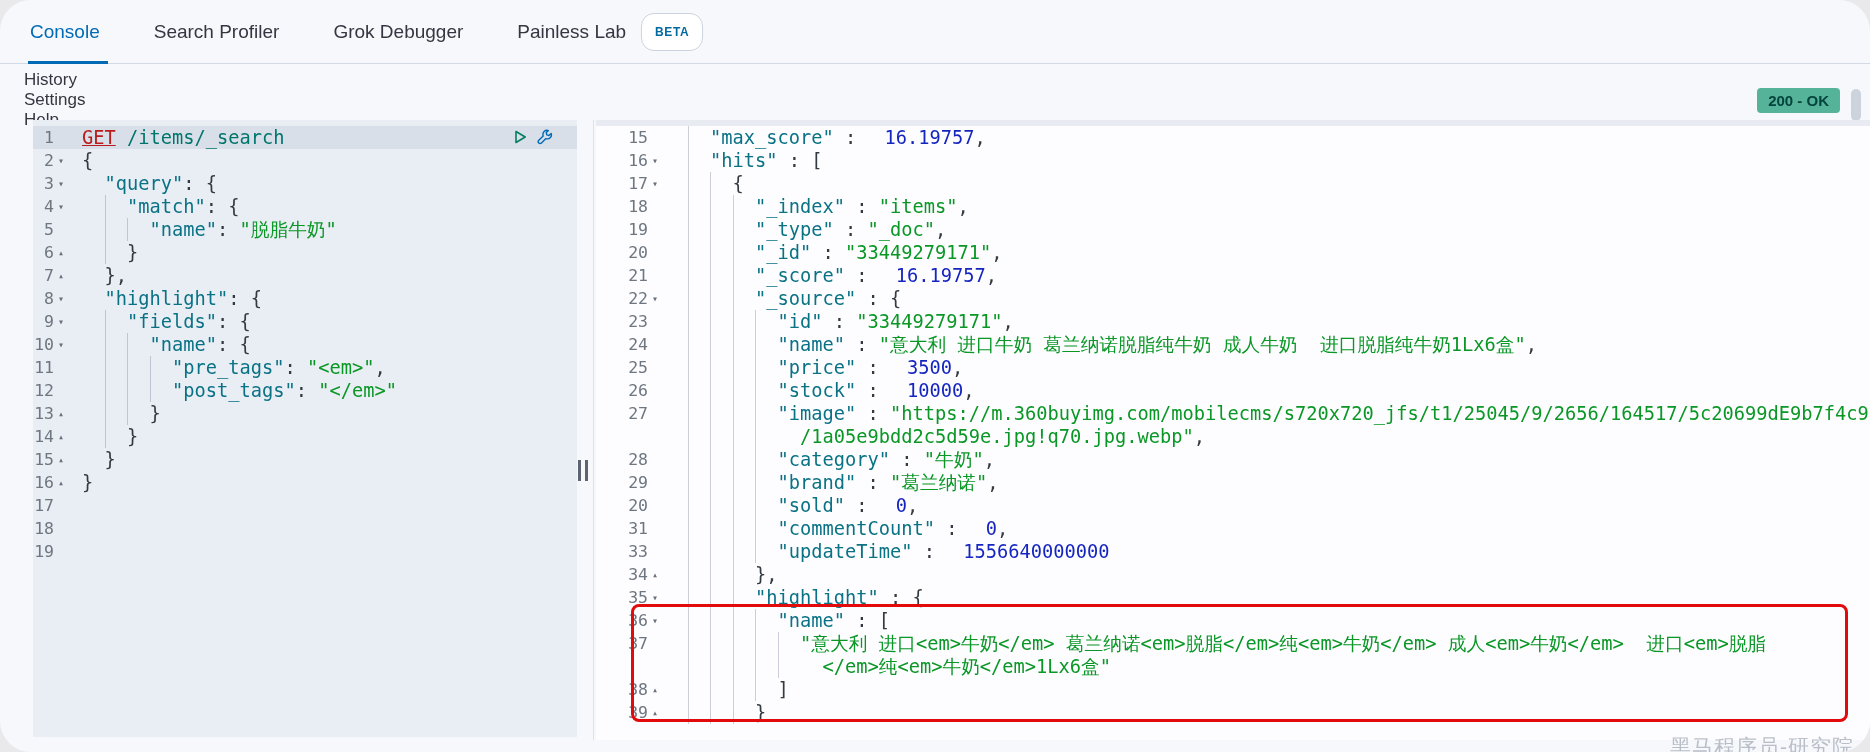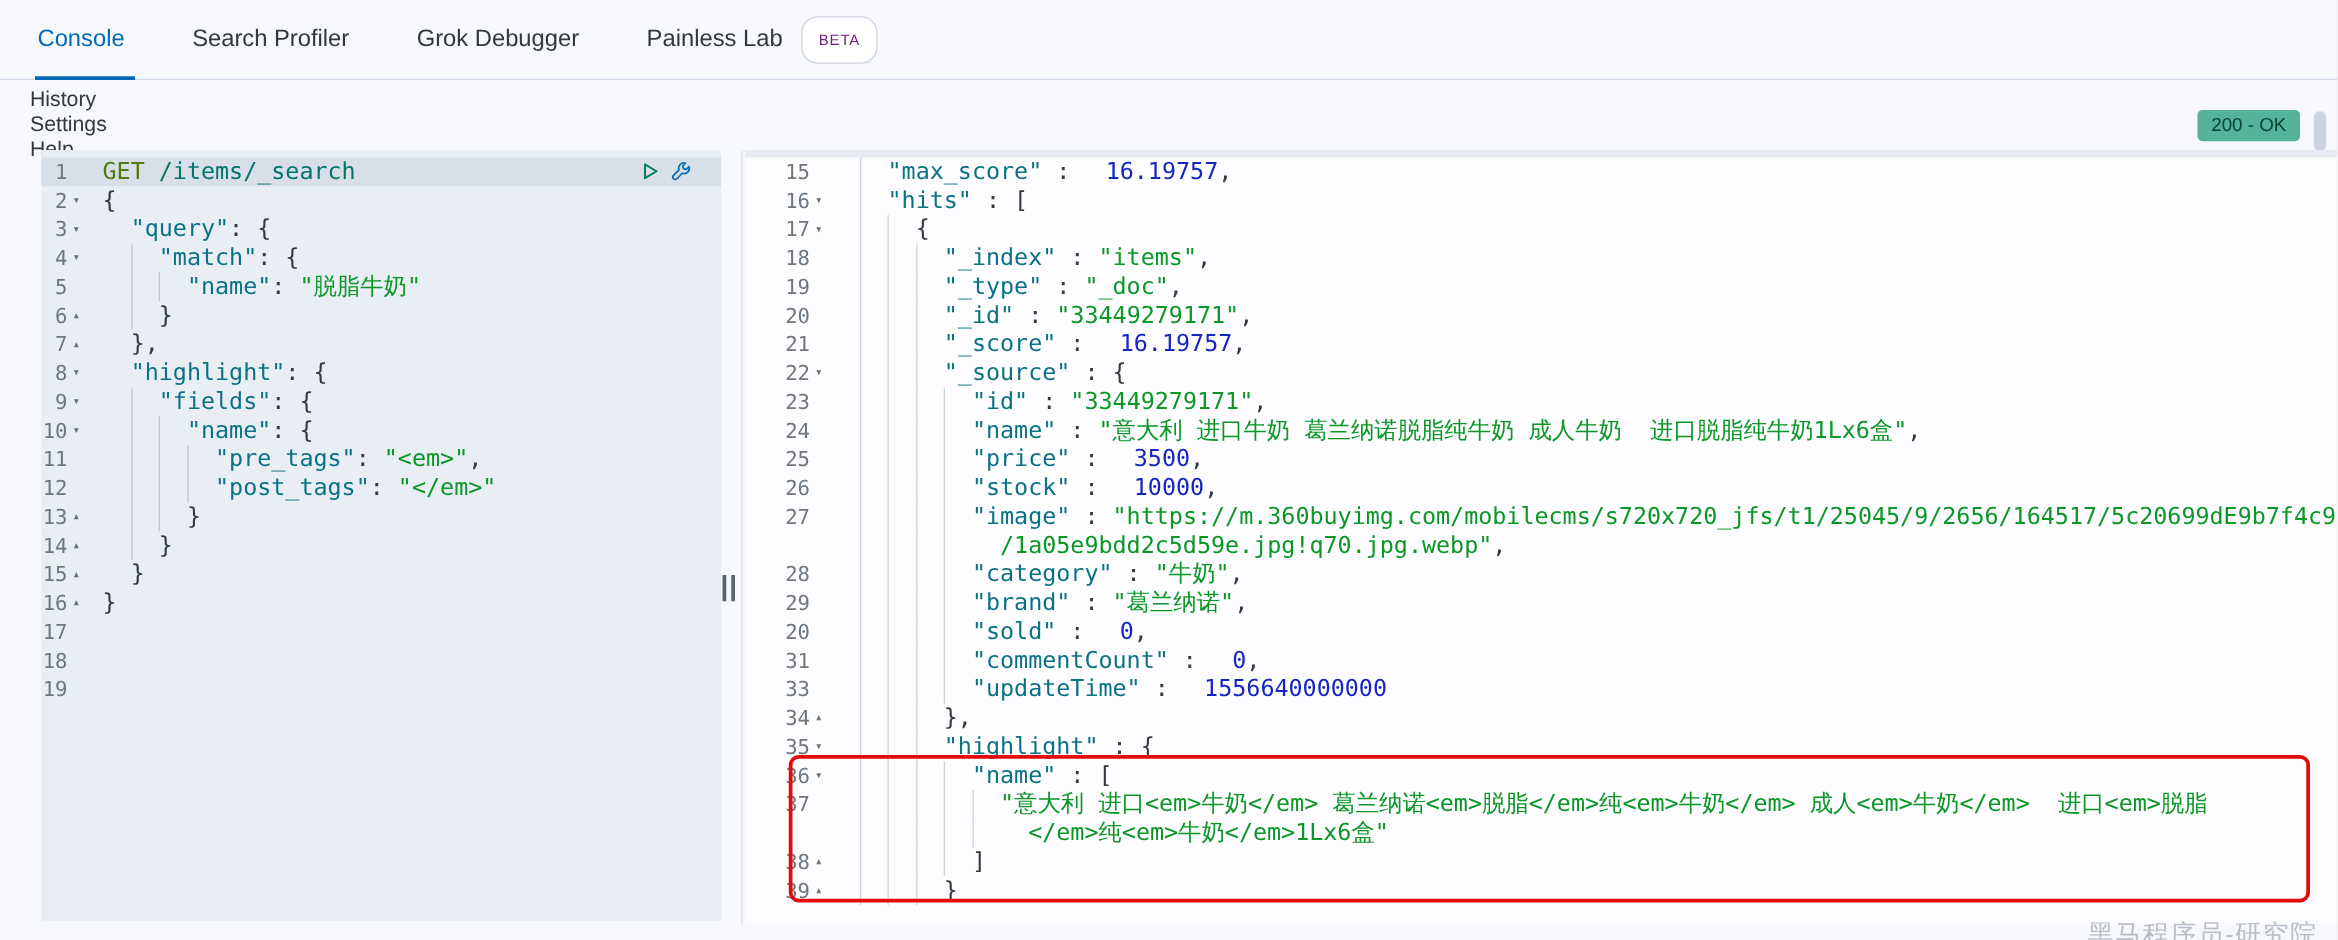--- a/index.html
+++ b/index.html
@@ -1,44 +1,44 @@
 <!DOCTYPE html>
 <html><head>
 <meta charset="utf-8">
 <style>
   * { margin:0; padding:0; box-sizing:border-box; }
   html,body { background:#e9e9ec; }
   .screen {
     position:relative; width:1870px; height:752px; overflow:hidden;
-    background:#f7f8fc; font-family:"Liberation Sans", sans-serif; color:#343741;
+    background:#f7f8fc; font-family:"Liberation Sans", sans-serif; color:#343741;border-radius:31px;
   }
   
   .tabbar {
     position:absolute; top:0; left:0; right:0; height:64px;
     border-bottom:1px solid #d3dae6;
     display:flex; align-items:center; padding-left:30px; column-gap:54px;
   }
   .tab { position:relative; height:100%; display:flex; align-items:center; font-size:19px; color:#343741; cursor:pointer; }
   .tab.active { color:#006bb4; }
   .tab.active::after { content:""; position:absolute; left:-2px; right:-8px; bottom:-1px; height:3px; background:#006bb4; }
   .beta {
     margin-left:15px; height:38px; padding:0 13px; border:1px solid #cdd3de; border-radius:13px;
-    background:#fff; font-size:12px; font-weight:normal; letter-spacing:.6px; color:#701a75;
+    background:#fff; font-size:12px; font-weight:bold; letter-spacing:.6px; color:#0369a1;
     display:flex; align-items:center;
   }
   
   .toolbar {
     position:absolute; top:64px; left:0; right:0; height:56px;
     display:flex; align-items:center; padding:16px 30px 0 24px; column-gap:30px;
     font-size:17px; color:#343741;
   }
   .menu-item { cursor:pointer; }
   .status-badge {
     margin-left:auto; background:#54b399; color:#05443c;
-    font-size:15px; font-weight:400; padding:4px 11px; border-radius:4px; white-space:nowrap;
+    font-size:15px; font-weight:700; padding:4px 11px; border-radius:4px; white-space:nowrap;
   }
   .scroll-thumb { position:absolute; left:1851px; top:89px; width:10px; height:32px; background:#cdd3dd; border-radius:5px; }
   
   .editors { position:absolute; top:120px; left:0; width:1870px; height:620px; }
   .panel { position:absolute; top:0; overflow:hidden; }
   .panel-left  { left:33px;  width:544px;  height:617px; background:#e9edf4; }
   .panel-right { left:596px; width:1274px; height:620px; background:#fdfdff; }
   .panel-right::before { content:""; position:absolute; top:0; left:0; right:0; height:6px; background:#e8ebf1; }
   .panel-inner { padding-top:6px; }
   .divider-line { position:absolute; left:593px; top:0; width:1px; height:620px; background:#dce1e9; }
@@ -48,21 +48,21 @@
   }
   
   .row { display:flex; height:23px; line-height:23px; font-family:"DejaVu Sans Mono", monospace; font-size:18.7px; }
   .row.active { background:#d9dfe9; }
   .num  { flex:none; color:#6e7680; font-size:16.5px; text-align:right; }
   .fold { flex:none; color:#69707d; font-size:10px; padding-left:4px; cursor:pointer; }
   .panel-left  .num { width:21px; }  .panel-left  .fold { width:28px; }
   .panel-right .num { width:52px; }  .panel-right .fold { width:17px; }
   .code { flex:none; white-space:pre; color:#333a41; }
   .g { display:inline-block; width:2ch; height:23px; vertical-align:top; border-left:1px solid rgba(105,115,140,.33); }
-  .tk-m { color:#4d7c0f; }             
+  .tk-m { color:#b91c1c;text-decoration:underline; }             
   .tk-u { color:#00756c; }             
   .tk-k { color:#0a7285; }             
   .tk-s { color:#0a9726; }             
   .tk-n { color:#1525bf;margin-left:17px; }             
   .tk-b { color:#7048c6; }             
   .tk-p { color:#333a41; }             
   
   .action-icons { position:absolute; top:9px; right:24px; display:flex; column-gap:9px; }
   .action-icons svg { display:block; cursor:pointer; }
   

